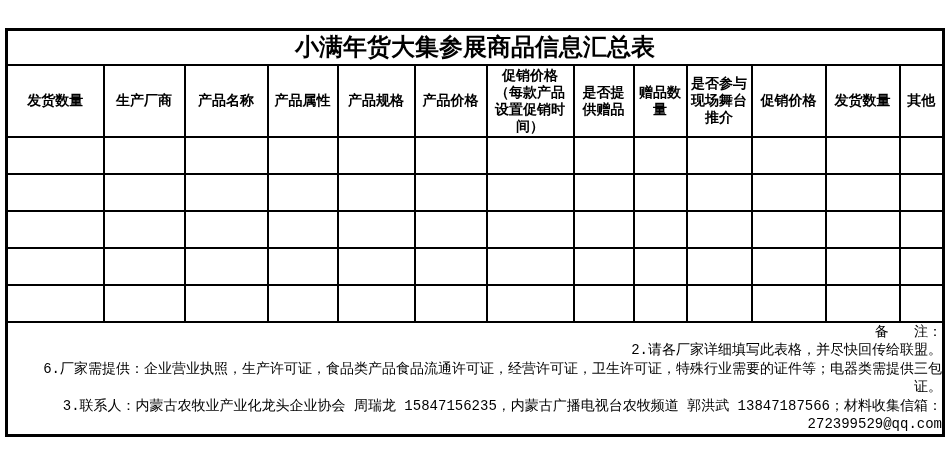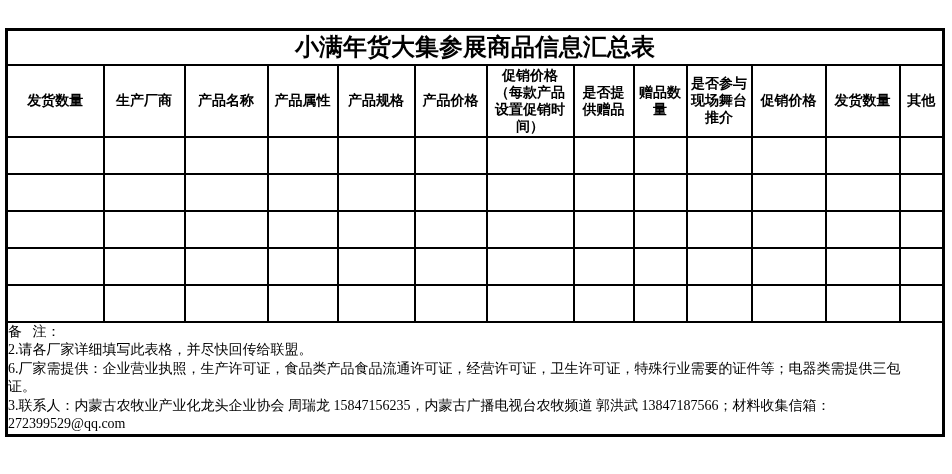--- a/index.html
+++ b/index.html
@@ -54,23 +54,23 @@
     line-height: 17px;
     white-space: pre-line;
     padding: 0 1px;
   }
   tbody.body-rows td {
     height: 37px;
   }
   td.notes-cell {
     height: 112px;
     vertical-align: top;
-    text-align: left;
+    text-align: right;
     padding: 1px 4px 0 4px;
-    font-family: Liberation Serif, serif;
+    font-family: Liberation Mono, monospace;
   }
   .note-line {
     font-size: 14px;
     line-height: 18.5px;
     white-space: pre;
     color: #000000;
   }
 </style>
 </head>
 <body>

